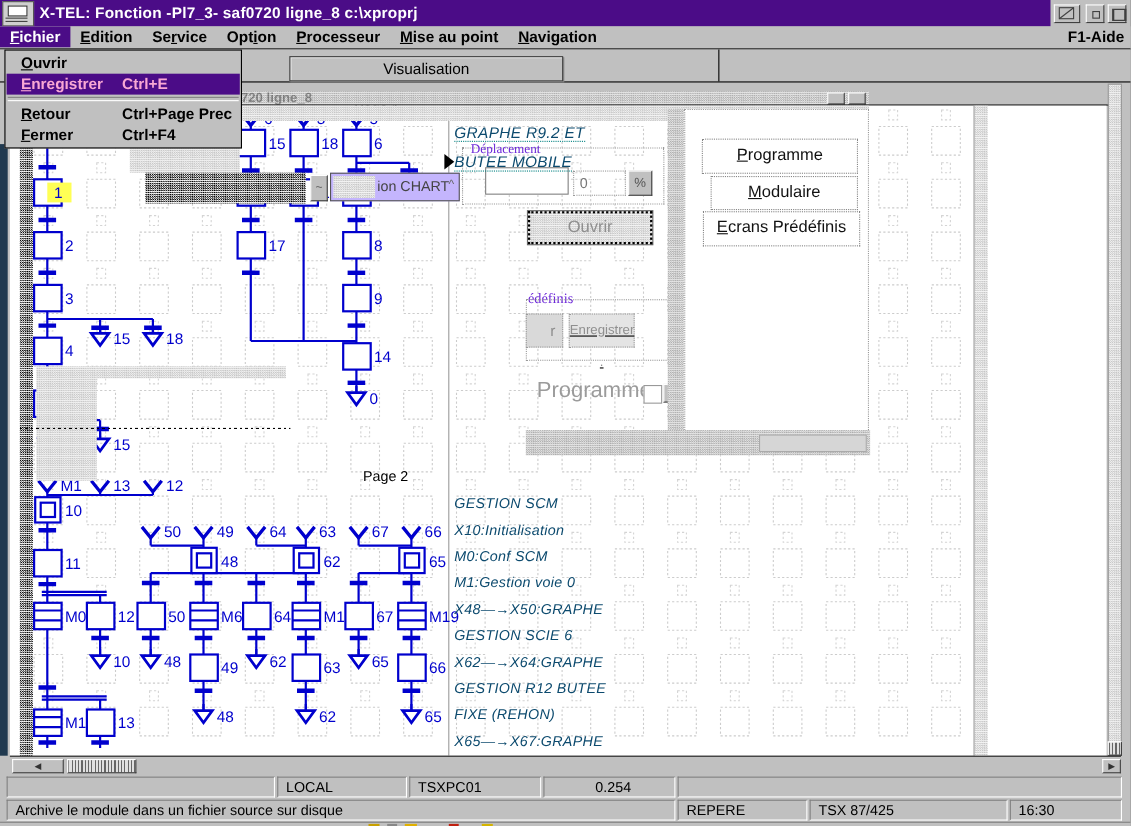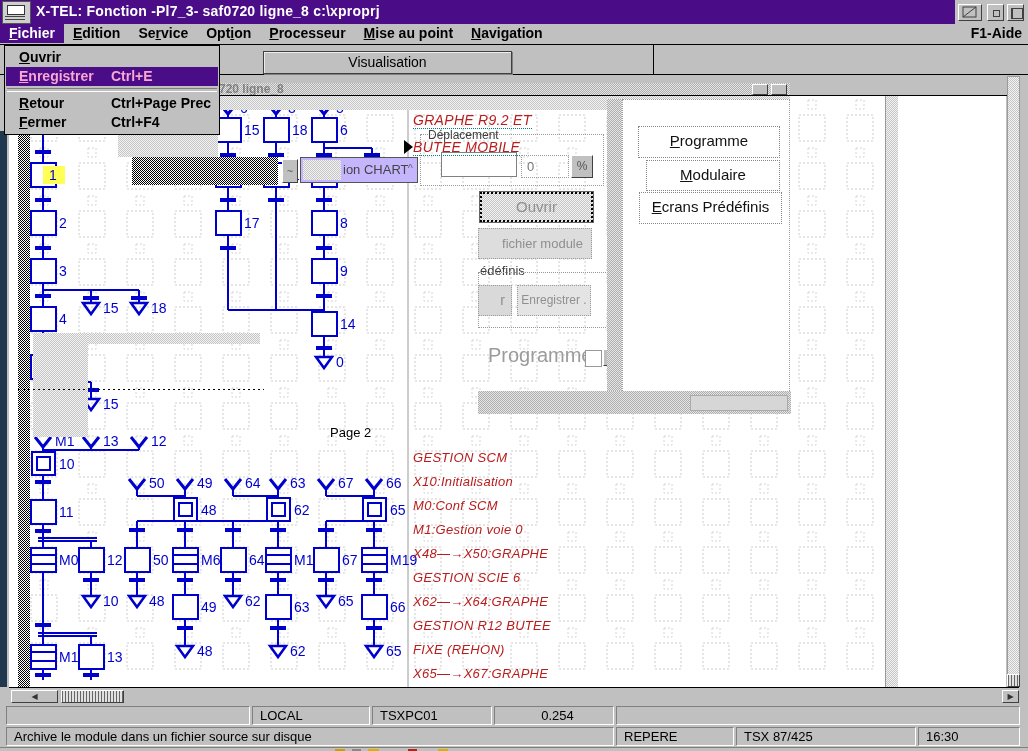--- a/index.html
+++ b/index.html
@@ -38,23 +38,23 @@
   #grafcet-svg{position:absolute;left:9px;top:96px;}
   .ghostbar{left:9px;top:83px;width:781px;height:12px;}
   .ghosttitle{position:absolute;left:186px;top:-1px;font-size:12px;font-weight:bold;color:rgba(40,40,40,.45);}
   .hline{background:#000;height:1px;}
   
   .scell{position:absolute;height:19px;background:#c0c0c0;border-top:1px solid #808080;border-left:1px solid #808080;
          border-bottom:1px solid #fff;border-right:1px solid #fff;box-sizing:border-box;
          font-size:13px;line-height:17px;padding-left:7px;color:#000;white-space:nowrap;overflow:hidden;}
   
   .dotted{border:1px dotted #9a9a9a;}
-  .ghostblue{color:#404040;}
+  .ghostblue{color:#6d28d9;font-family:Liberation Serif, serif;}
   .gtxt{color:#8f8f8f;}
-  .teal{position:absolute;font-size:13px;font-style:italic;color:#b91c1c;white-space:nowrap;letter-spacing:.3px;}
+  .teal{position:absolute;font-size:13px;font-style:italic;color:#0c4a6e;white-space:nowrap;letter-spacing:.3px;}
   .panelbtn{position:absolute;border:1px dotted #858585;font-size:15px;text-align:center;color:#111;background:#fff;}
   
   .sb{background:#c0c0c0;}
   .thumbstripes{background:repeating-linear-gradient(90deg,#666 0 1px,#e0e0e0 1px 3px);}
 </style>
 </head>
 <body>
 
 <div id="screen">
 
@@ -777,26 +777,25 @@
   </div>
 
   <div class="abs" style="left:404px;top:140px;width:0;height:0;border-left:9px solid #000;border-top:7px solid transparent;border-bottom:7px solid transparent;"></div>
   <div class="abs dotted" style="left:420px;top:134px;width:182px;height:50px;"></div>
   <span class="abs ghostblue" style="left:428px;top:128px;font-size:12px;background:transparent;">Déplacement</span>
   <div class="abs" style="left:441px;top:152px;width:76px;height:25px;background:#fff;border:1px solid #808080;box-sizing:border-box;"></div>
   <div class="abs dotted" style="left:521px;top:155px;width:48px;height:23px;box-sizing:border-box;font-size:13px;color:#777;padding:3px 0 0 5px;">0</div>
   <div class="abs winbtn" style="left:571px;top:155px;width:22px;height:23px;text-align:center;font-size:12px;line-height:21px;color:#555;">%</div>
 
   <div class="abs dlt" style="left:479px;top:191px;width:115px;height:32px;outline:2px dotted #000;outline-offset:-3px;border:1px solid #666;box-sizing:border-box;text-align:center;line-height:30px;font-size:15px;"><span class="gtxt">Ouvrir</span></div>
-  <div class="abs dotted" style="left:478px;top:228px;width:114px;height:31px;background:#ddd;box-sizing:border-box;overflow:hidden;text-align:right;line-height:29px;font-size:13px;padding-right:8px;"><span class="gtxt">fichier module</span></div>
 
   <span class="abs ghostblue" style="left:480px;top:263px;font-size:13px;">édéfinis</span>
   <div class="abs dotted" style="left:478px;top:272px;width:130px;height:54px;"></div>
   <div class="abs dotted" style="left:478px;top:285px;width:34px;height:31px;background:#d9d9d9;box-sizing:border-box;text-align:right;padding-right:6px;line-height:29px;font-size:14px;"><span class="gtxt">r</span></div>
-  <div class="abs dotted" style="left:517px;top:285px;width:74px;height:31px;background:#e4e4e4;box-sizing:border-box;text-align:center;line-height:29px;font-size:12px;"><span class="gtxt">Enregistrer .</span></div>
+  <div class="abs dotted" style="left:517px;top:285px;width:60px;height:31px;background:#e4e4e4;box-sizing:border-box;text-align:center;line-height:29px;font-size:12px;text-decoration:underline;"><span class="gtxt">Enregistrer .</span></div>
 
   <span class="abs" style="left:488px;top:344px;font-size:20px;color:#9b9b9b;">Programme</span>
   <div class="abs" style="left:585px;top:350px;width:15px;height:15px;background:#fff;border:1px solid #999;"></div>
   <div class="abs winbtn" style="left:603px;top:349px;width:17px;height:17px;text-align:center;font-size:10px;line-height:15px;color:#666;">▸</div>
 
   <div class="abs dgr" style="left:607px;top:99px;width:15px;height:314px;"></div>
   <div class="abs" style="left:622px;top:99px;width:168px;height:314px;background:#fff;border:1px dotted #9a9a9a;box-sizing:border-box;"></div>
   <div id="panelbtns">
       <div class="panelbtn dlt" style="left: 638px; top: 126px; width: 140px; height: 30px; line-height: 28px;"><u>P</u>rogramme</div>
       <div class="panelbtn" style="left: 646px; top: 160px; width: 132px; height: 29px; line-height: 27px;"><u>M</u>odulaire</div>

